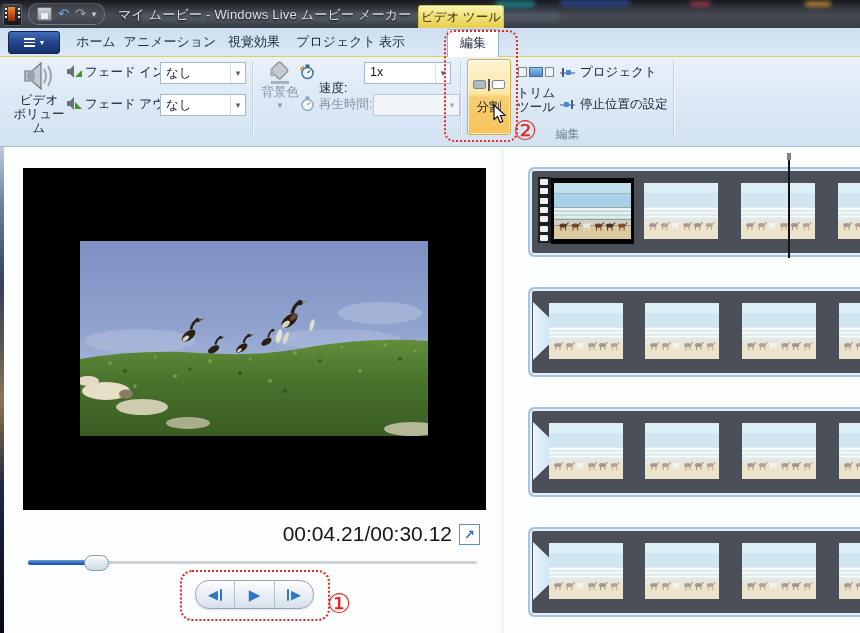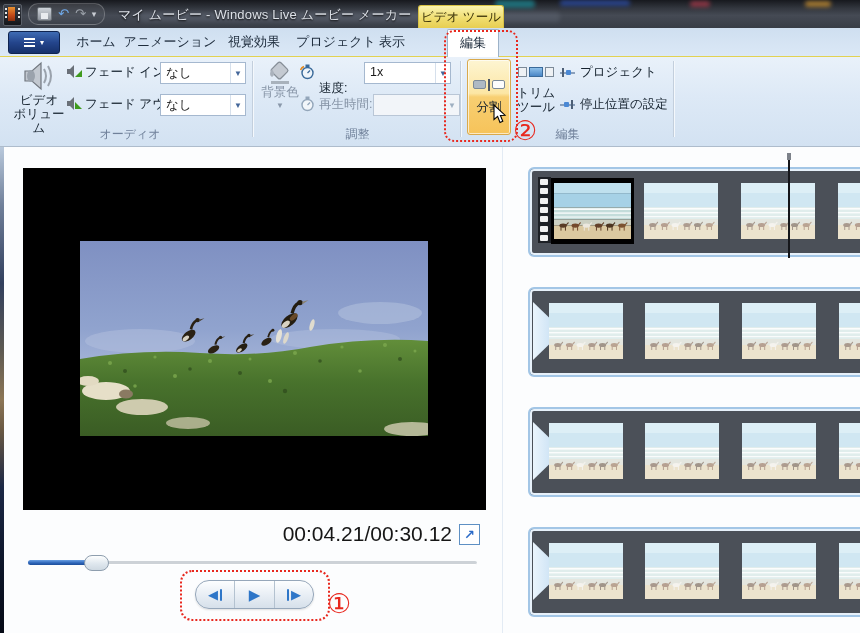--- a/index.html
+++ b/index.html
@@ -206,21 +206,20 @@
   </div>
   <svg class="abs" style="left:66px;top:39px;" width="16" height="15" viewBox="0 0 16 15">
     <path d="M1,5 h3 l4,-4 v13 l-4,-4 h-3 z" fill="#6a7078"></path>
     <path d="M9,6 L16,13 L9,13 Z" fill="#3f9a1e"></path>
   </svg>
   <span class="rlabel" style="left:85px;top:40px;">フェード アウト:</span>
   <div class="dd" style="left:160px;top:37px;width:84px;">
     <span class="val">なし</span>
     <span class="car">▼</span>
   </div>
-  <span class="grplabel" style="left:60px;width:140px;">オーディオ</span>
   <div class="vsep" style="left:252px;"></div>
 
   <div class="bigbtn dim" style="left:258px;top:2px;width:44px;height:78px;">
     <svg width="28" height="26" viewBox="0 0 28 26">
       <rect x="7" y="5" width="13" height="13" rx="2" transform="rotate(45 13.5 11.5)" fill="#c4cad2" stroke="#858d96" stroke-width="1.2"></rect>
       <path d="M6,10 q-4,6 0,8 q4,-2 0,-8z" fill="#aab2bc"></path>
       <rect x="5" y="22" width="18" height="3" fill="#a8b2bc"></rect>
     </svg>
     <span>背景色</span>
     <span style="font-size:8px;color:#8a98aa;">▼</span>
@@ -239,21 +238,20 @@
   <svg class="abs" style="left:300px;top:39px;" width="15" height="16" viewBox="0 0 15 16">
     <rect x="5.5" y="0.5" width="4" height="2.5" fill="#93a6ba"></rect>
     <circle cx="7.5" cy="9" r="5.5" fill="#f2f6fa" stroke="#93a6ba" stroke-width="1.4"></circle>
     <path d="M7.5,9 L10,6.5" stroke="#93a6ba" stroke-width="1.2"></path>
   </svg>
   <span class="rlabel dim" style="left:319px;top:40px;">再生時間:</span>
   <div class="dd disabled" style="left:373px;top:37px;width:85px;">
     <span class="val"></span>
     <span class="car">▼</span>
   </div>
-  <span class="grplabel" style="left:290px;width:135px;">調整</span>
   <div class="vsep" style="left:460px;"></div>
 
   <div id="split-btn" class="abs">
     <span class="split-glyph">
       <span class="seg segA"></span>
         <span class="bar"></span>
         <span class="seg segB"></span>
     </span>
     <span>分割</span>
   </div>

